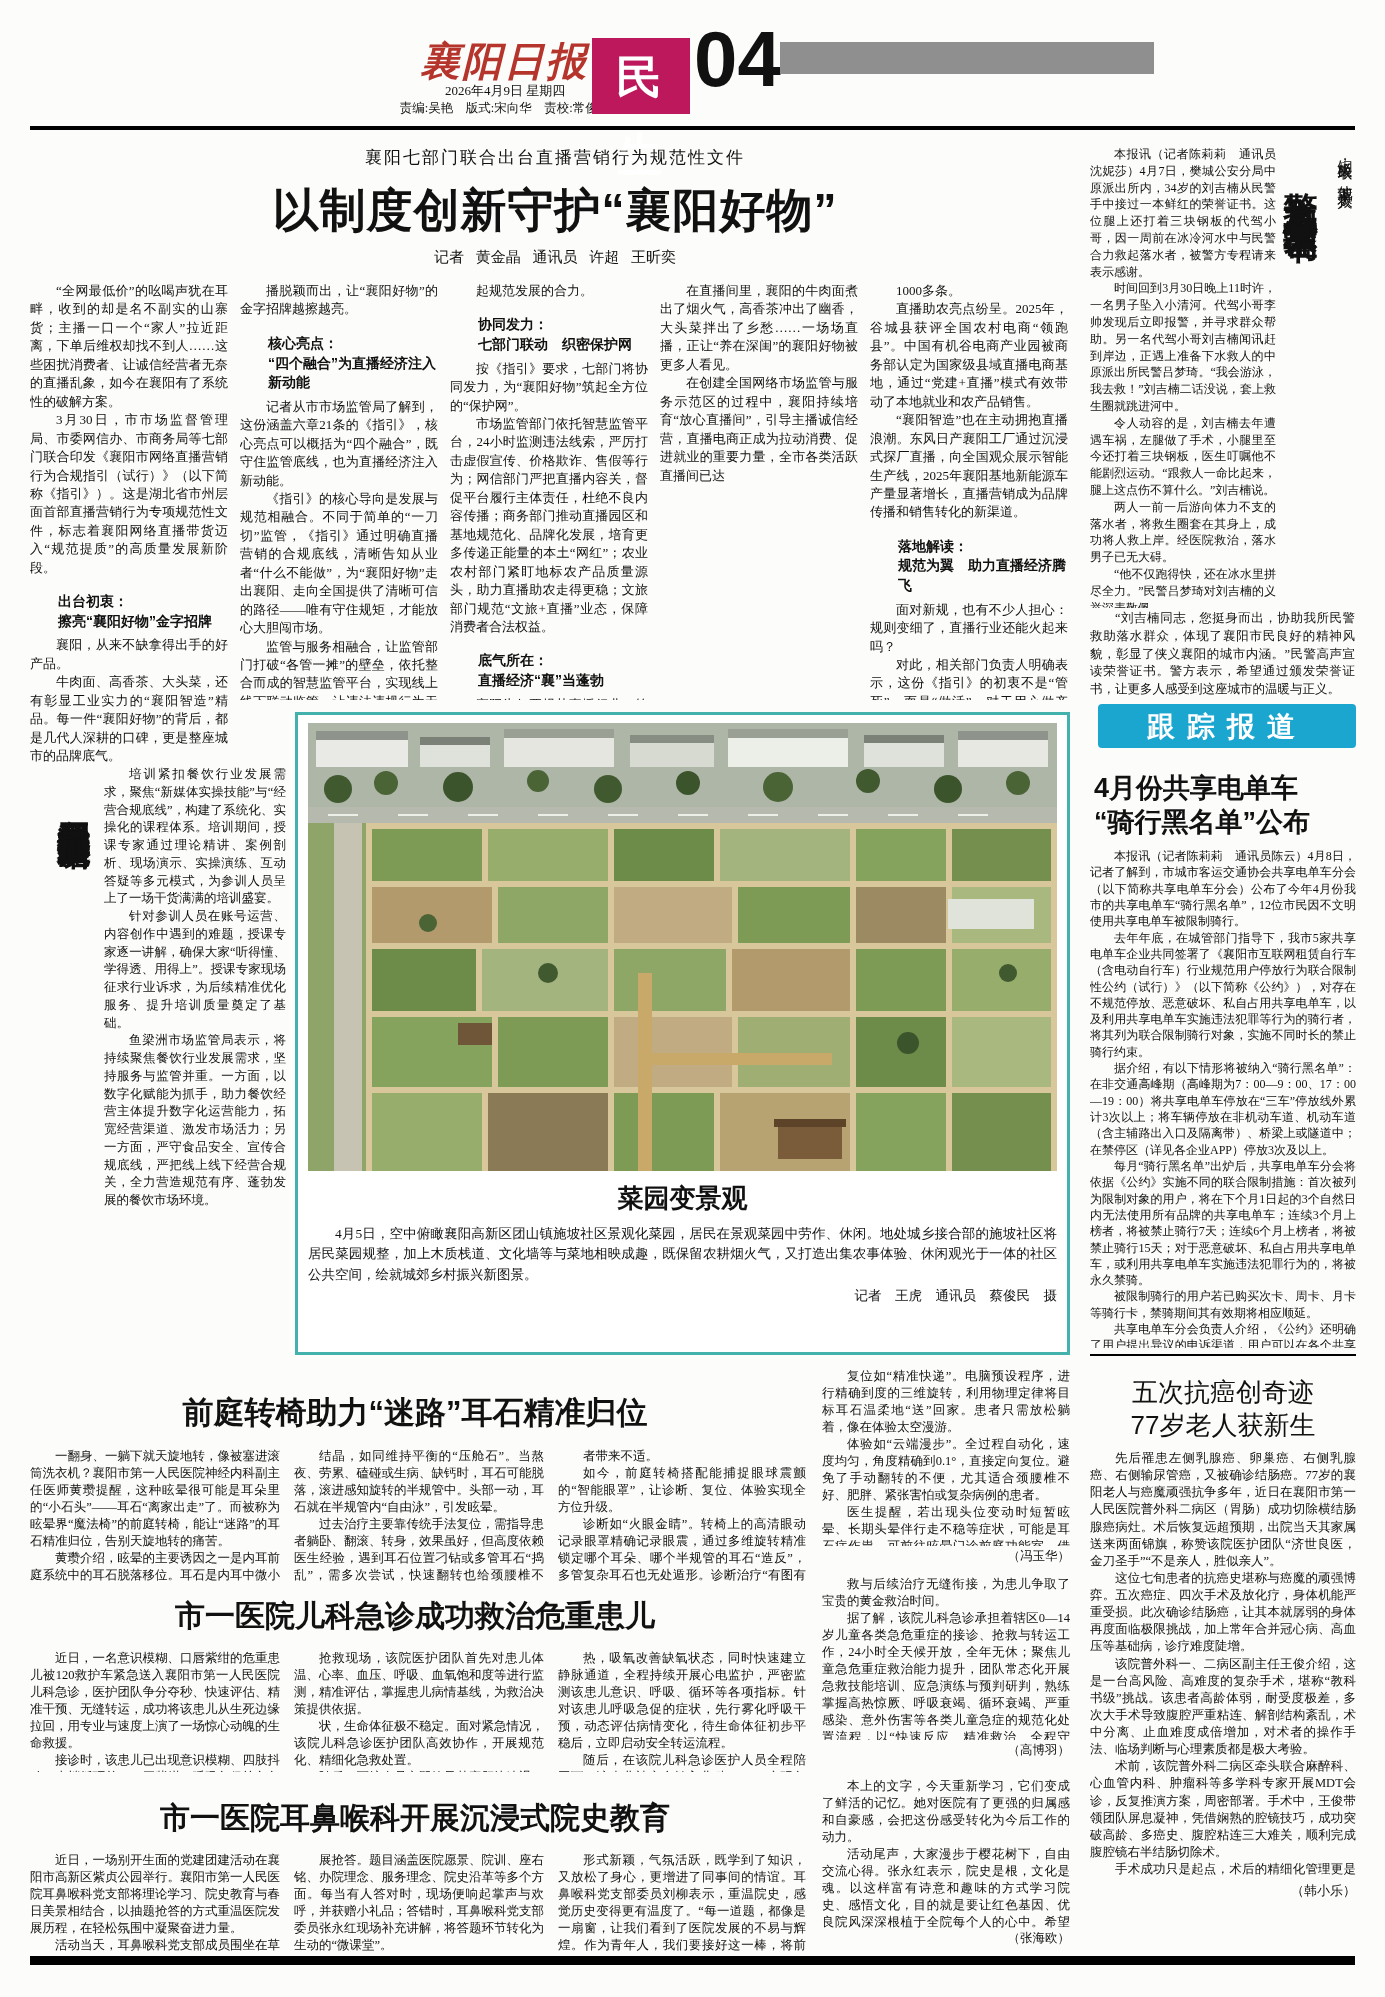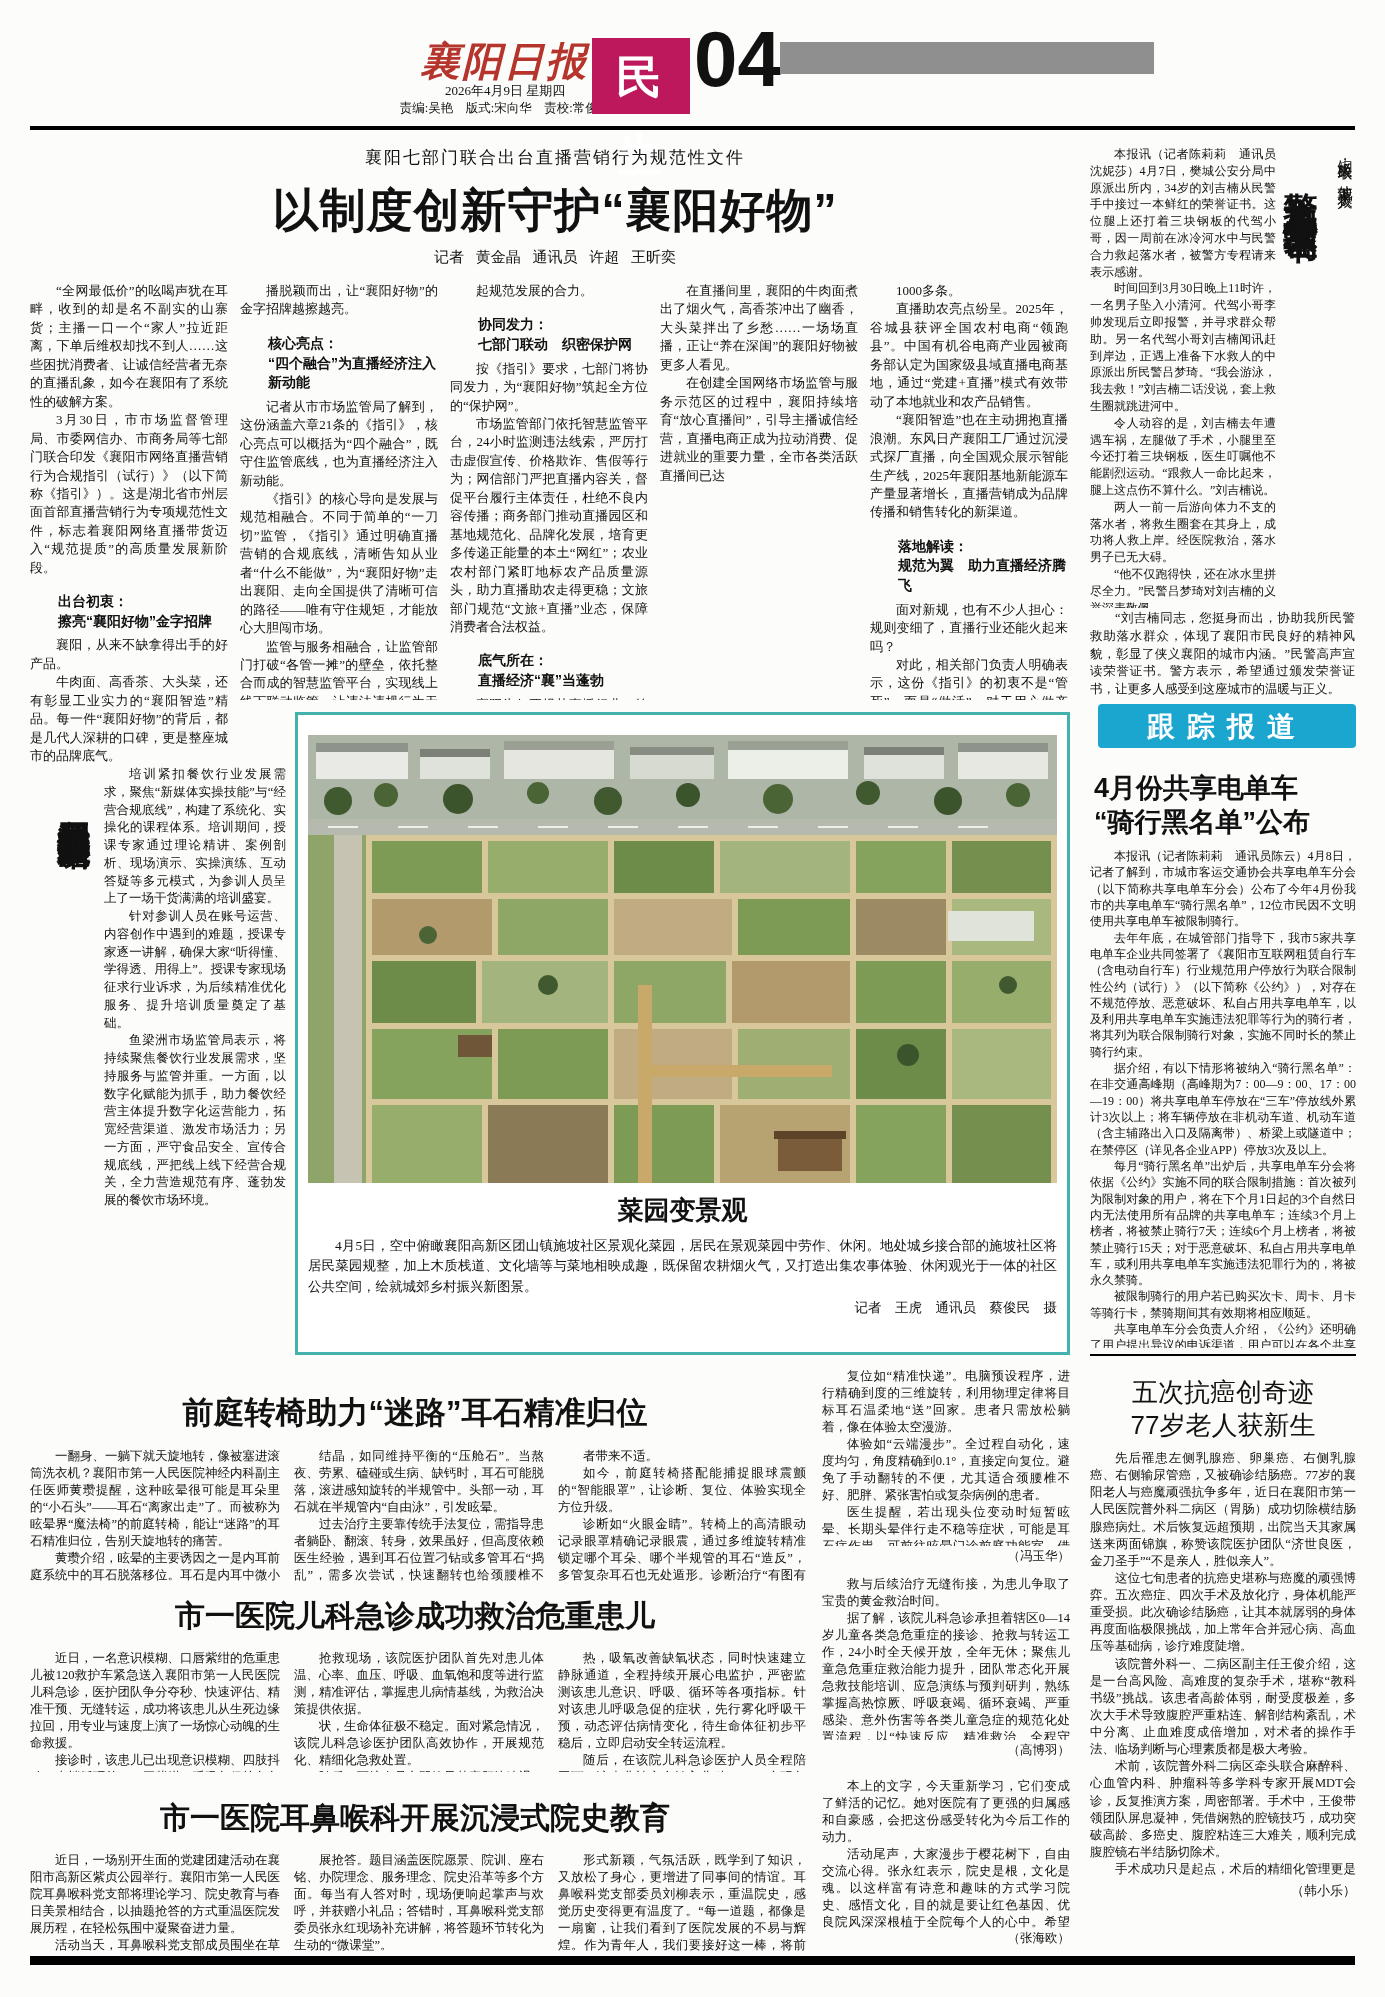--- a/index.html
+++ b/index.html
@@ -48,21 +48,21 @@
   
   #cancer-title{left:1090px;top:1376px;width:266px;text-align:center;font-size:26px;font-weight:400;line-height:1.25;}
   #cancer-body{left:1090px;top:1450px;width:266px;height:428px;font-size:12.5px;line-height:1.37;}
   #cancer-sig{left:1090px;top:1882px;width:266px;text-align:right;font-size:13px;}
   
   #catering-vtitle{left:38px;top:794px;width:58px;height:566px;writing-mode:vertical-rl;text-orientation:upright;
                    font-size:33px;font-weight:900;letter-spacing:1px;}
   #catering-body{left:104px;top:766px;width:182px;height:594px;font-size:12.5px;line-height:1.42;}
   
   #photo-box{left:295px;top:712px;width:775px;height:643px;border:3px solid #43b2ac;background:#fff;
-             box-sizing:border-box;padding:20px 10px;}
+             box-sizing:border-box;padding:8px 10px;}
   #photo-box svg{display:block;width:100%;height:448px;}
   #photo-title{text-align:center;font-size:26px;font-weight:900;margin-top:10px;
                font-family:"Liberation Sans","DejaVu Sans",sans-serif;}
   #photo-caption{font-size:13.5px;line-height:1.5;text-align:justify;text-indent:2em;margin-top:8px;}
   #photo-credit{text-align:right;font-size:13.5px;margin-top:2px;}
   
   .bot-title{position:absolute;left:30px;width:770px;text-align:center;font-weight:900;
              font-family:"Liberation Sans","DejaVu Sans",sans-serif;}
   #vertigo-title{top:1392px;font-size:31px;}
   #pediatric-title{top:1596px;font-size:30px;}

